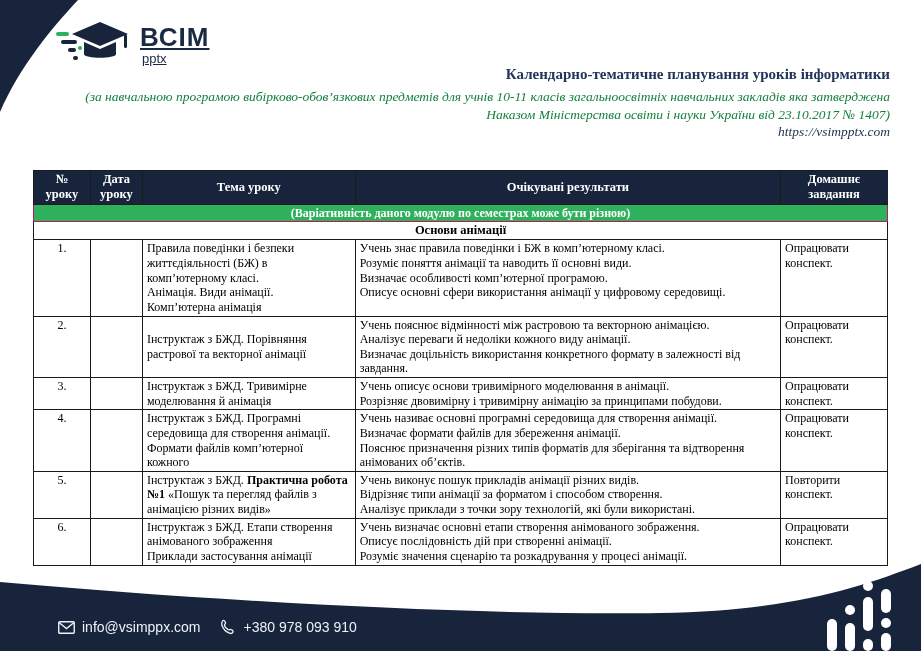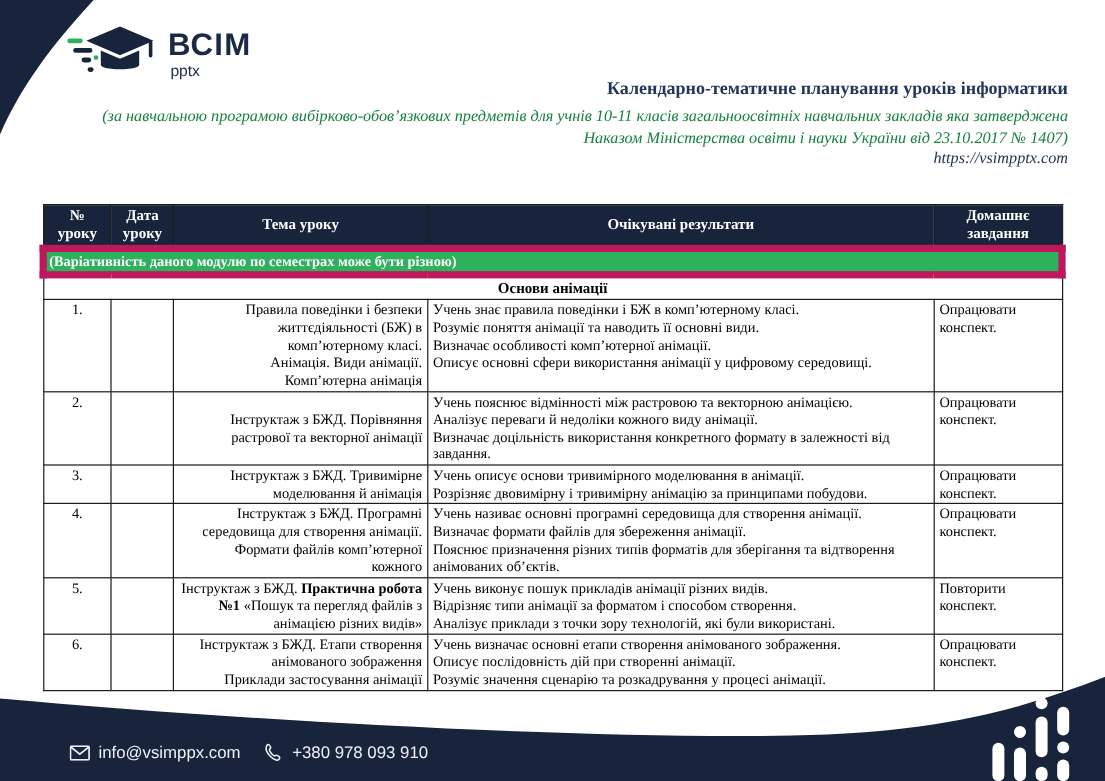--- a/index.html
+++ b/index.html
@@ -13,21 +13,21 @@
   }
   
   .corner-tl { position:absolute; top:0; left:0; width:90px; height:115px; }
   .footer-band { position:absolute; left:0; bottom:0; width:921px; height:95px; }
   .eq-icon { position:absolute; right:14px; bottom:0; width:84px; height:72px; }
 
   
   .logo { position:absolute; top:16px; left:56px; display:flex; align-items:center; gap:8px;
           font-family:"Liberation Sans", sans-serif; }
   .logo-cap { width:76px; height:56px; }
-  .logo-text { line-height:1; color:#1b2a44; }
+  .logo-text { line-height:1; color:#1b2a44;text-decoration:underline; }
   .logo-brand { font-size:26px; font-weight:bold; letter-spacing:1px; }
   .logo-sub { font-size:13px; margin-top:2px; margin-left:2px; color:#1b2a44; }
 
   
   .heading { position:absolute; top:64px; left:40px; width:850px; text-align:right; color:#22365a; }
   .title-line { font-size:15px; font-weight:bold; line-height:1.35; }
   .subtitle { font-size:13.5px; font-style:italic; line-height:1.3; margin-top:4px; color:#15803d; }
   .url-line { font-size:13.5px; font-style:italic; margin-top:1px; color:#24354f; }
 
   
@@ -40,26 +40,26 @@
   thead th {
     background:#17243c; color:#fff; font-weight:bold; font-size:12.5px;
     text-align:center; vertical-align:middle; padding:3px 4px; line-height:1.25;
     border:1px solid #17243c; border-right:2px solid #fff;
   }
   thead th:last-child { border-right:1px solid #17243c;margin-left:15px; }
   .col-num { width:57px; } .col-date { width:52px; } .col-topic { width:213px; }
   .col-results { width:426px; } .col-hw { width:107px; }
   tr.banner-row td {
     background:#2eb05c; color:#fff; font-weight:bold; font-size:12px;
-    padding:1px 2px; border:6px solid #be185d;
+    text-align:center; padding:1px 2px; border:1px solid #be185d;
   }
   tr.section-row td { font-weight:bold; text-align:center; font-size:12.5px; padding:1px 2px; }
   td.cell-num { text-align:center; vertical-align:top; }
   td.cell-date { vertical-align:top; }
-  td.cell-topic { vertical-align:middle;text-align:right; }
+  td.cell-topic { vertical-align:middle; }
   td.cell-results { vertical-align:top; }
   td.cell-hw { vertical-align:top; }
   .bold-seg { font-weight:bold; }
 
   
   .contacts {
     position:absolute; left:58px; bottom:16px; display:flex; align-items:flex-start; gap:20px;
     font-family:"Liberation Sans", sans-serif; font-size:14px; color:#eef2f7;
   }
   .contact-item { display:flex; align-items:center; gap:7px; }
@@ -121,21 +121,21 @@
         <td class="cell-topic">
             <div>Правила поведінки і безпеки</div>
             <div>життєдіяльності (БЖ) в</div>
             <div>комп’ютерному класі.</div>
             <div>Анімація. Види анімації.</div>
             <div>Комп’ютерна анімація</div>
           </td>
         <td class="cell-results">
             <div>Учень знає правила поведінки і БЖ в комп’ютерному класі.</div>
             <div>Розуміє поняття анімації та наводить її основні види.</div>
-            <div>Визначає особливості комп’ютерної анімації.</div>
+            <div>Визначає особливості комп’ютерної програмою.</div>
             <div>Описує основні сфери використання анімації у цифровому середовищі.</div>
           </td>
         <td class="cell-hw">Опрацювати конспект.</td>
       </tr>
 
       <tr>
         <td class="cell-num">2.</td>
         <td class="cell-date"></td>
         <td class="cell-topic">
             <div>Інструктаж з БЖД. Порівняння</div>

